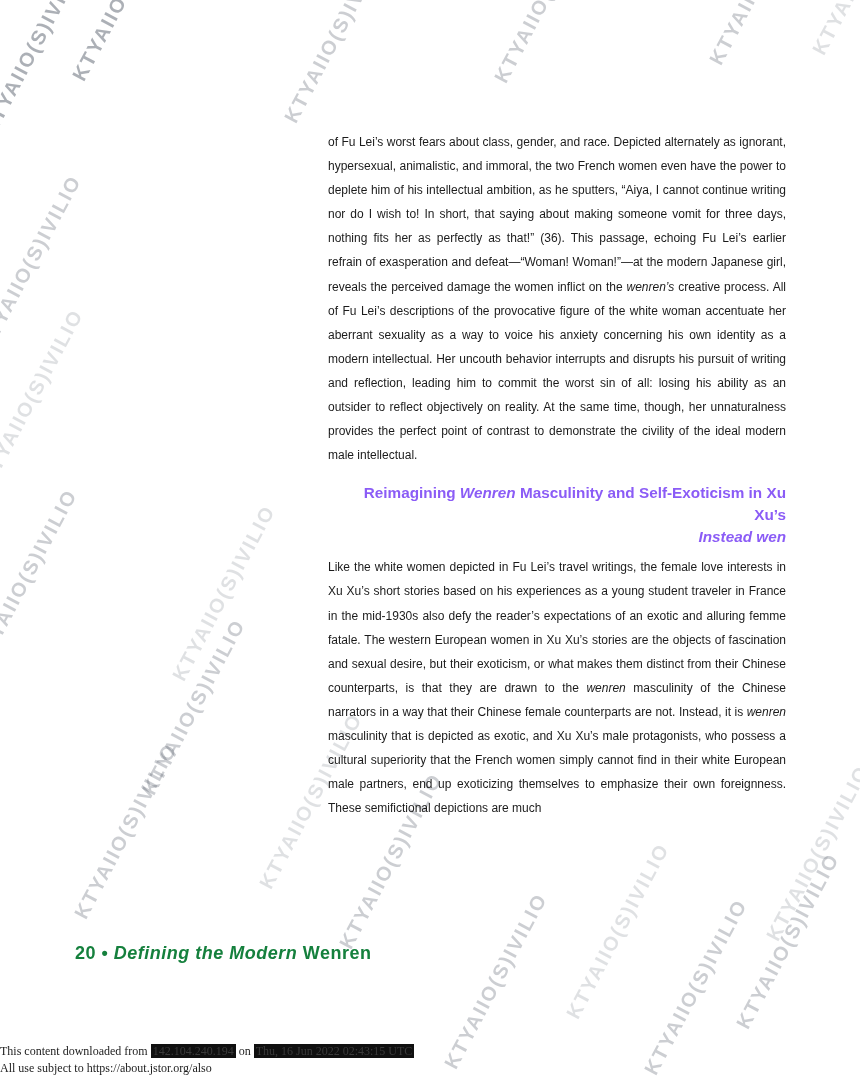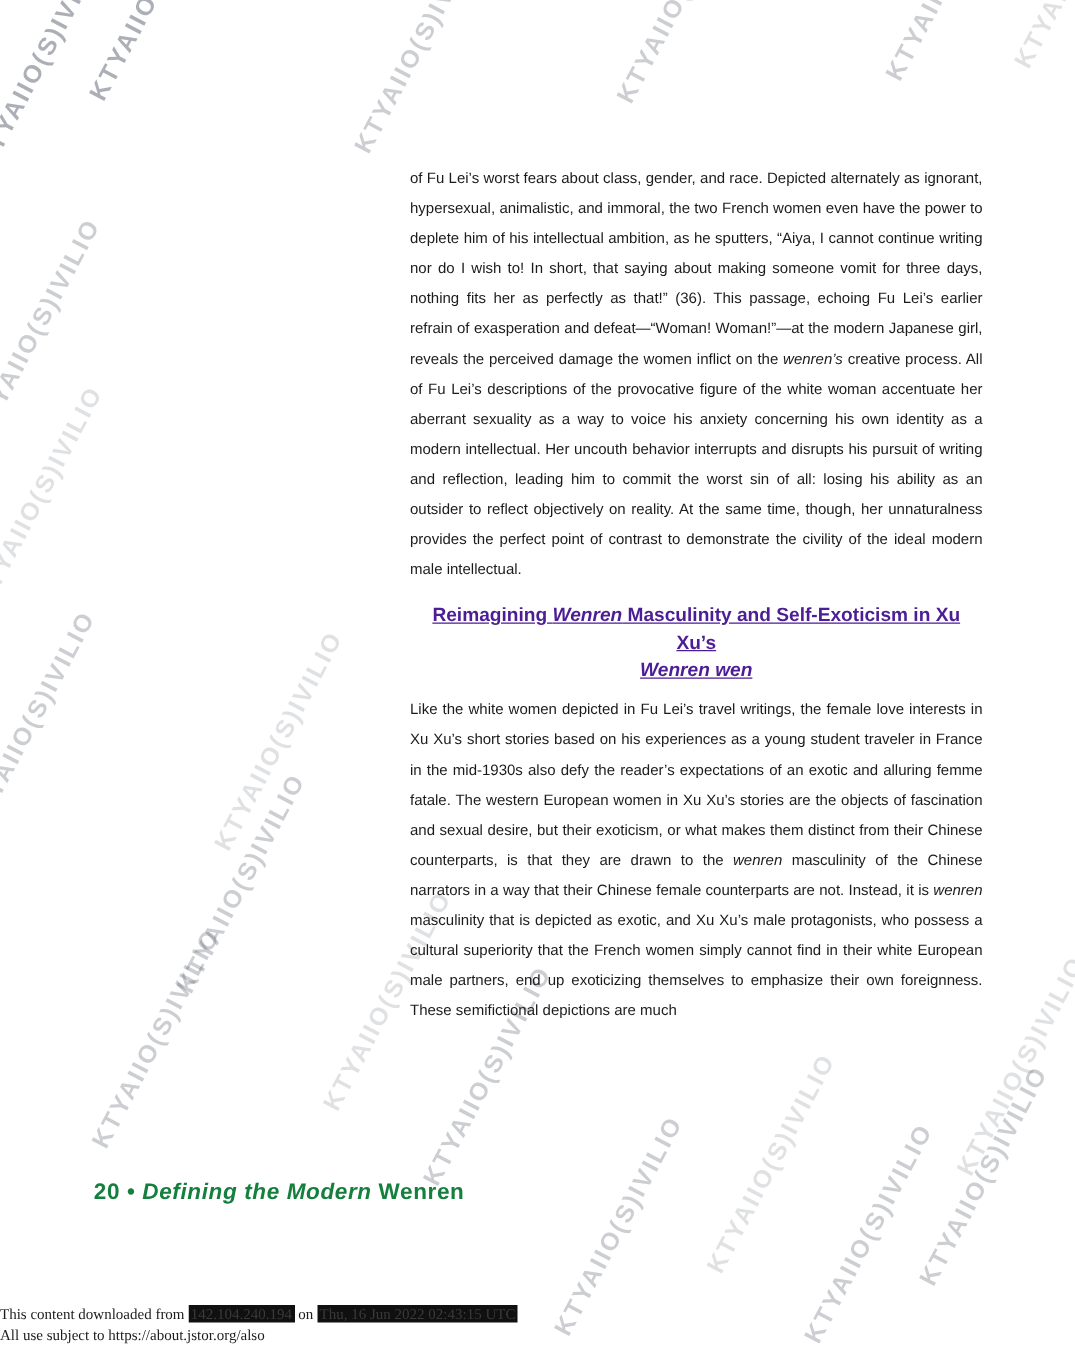--- a/index.html
+++ b/index.html
@@ -43,23 +43,22 @@
     font-size: 12px;
     line-height: 24.1px;
     text-align: justify;
     color: #1b1b1b;
   }
   .section-heading {
     margin: 15px 0 7px 0;
     font-size: 15.3px;
     line-height: 22px;
     font-weight: bold;
-    text-align: center;
-    color: #4c1d95;
-    text-decoration: underline;
+    text-align: right;
+    color: #8b5cf6;
   }
   .i { font-style: italic; }
 
   
   .running-footer {
     position: absolute;
     left: 75px;
     top: 943px;
     font-size: 18px;
     letter-spacing: 0.5px;
@@ -107,21 +106,21 @@
     <span class="wm wm-b" style="left:345px; top:936px;">KTYAIIO(S)IVILIO</span>
     <span class="wm wm-b" style="left:450px; top:1056px;">KTYAIIO(S)IVILIO</span>
     <span class="wm wm-c" style="left:572px; top:1006px;">KTYAIIO(S)IVILIO</span>
     <span class="wm wm-b" style="left:650px; top:1062px;">KTYAIIO(S)IVILIO</span>
     <span class="wm wm-b" style="left:742px; top:1016px;">KTYAIIO(S)IVILIO</span>
     <span class="wm wm-c" style="left:772px; top:928px;">KTYAIIO(S)IVILIO</span>
   </div>
 
   <div class="content">
     <p class="body-par"><span>of Fu Lei’s worst fears about class, gender, and race. Depicted alternately as ignorant, hypersexual, animalistic, and immoral, the two French women even have the power to deplete him of his intellectual ambition, as he sputters, “Aiya, I cannot continue writing nor do I wish to! In short, that saying about making someone vomit for three days, nothing fits her as perfectly as that!” (36). This passage, echoing Fu Lei’s earlier refrain of exasperation and defeat—“Woman! Woman!”—at the modern Japanese girl, reveals the perceived damage the women inflict on the </span><span class="i">wenren’s</span><span> creative process. All of Fu Lei’s descriptions of the provocative figure of the white woman accentuate her aberrant sexuality as a way to voice his anxiety concerning his own identity as a modern intellectual. Her uncouth behavior interrupts and disrupts his pursuit of writing and reflection, leading him to commit the worst sin of all: losing his ability as an outsider to reflect objectively on reality. At the same time, though, her unnaturalness provides the perfect point of contrast to demonstrate the civility of the ideal modern male intellectual.</span></p>
-    <h2 class="section-heading"><span>Reimagining </span><span class="i">Wenren</span><span> Masculinity and Self-Exoticism in Xu Xu’s</span><br><span class="i">Wenren wen</span></h2>
+    <h2 class="section-heading"><span>Reimagining </span><span class="i">Wenren</span><span> Masculinity and Self-Exoticism in Xu Xu’s</span><br><span class="i">Instead wen</span></h2>
     <p class="body-par"><span>Like the white women depicted in Fu Lei’s travel writings, the female love interests in Xu Xu’s short stories based on his experiences as a young student traveler in France in the mid-1930s also defy the reader’s expectations of an exotic and alluring femme fatale. The western European women in Xu Xu’s stories are the objects of fascination and sexual desire, but their exoticism, or what makes them distinct from their Chinese counterparts, is that they are drawn to the </span><span class="i">wenren</span><span> masculinity of the Chinese narrators in a way that their Chinese female counterparts are not. Instead, it is </span><span class="i">wenren</span><span> masculinity that is depicted as exotic, and Xu Xu’s male protagonists, who possess a cultural superiority that the French women simply cannot find in their white European male partners, end up exoticizing themselves to emphasize their own foreignness. These semifictional depictions are much</span></p>
   </div>
 
   <div class="running-footer"><span>20 • </span><span class="i">Defining the Modern </span><span>Wenren</span></div>
 
   <div class="jstor-block">
     <div><span>This content downloaded from </span><span class="redacted">142.104.240.194</span><span> on </span><span class="redacted">Thu, 16 Jun 2022 02:43:15 UTC</span></div>
     <div>All use subject to https://about.jstor.org/also</div>
   </div>
 

